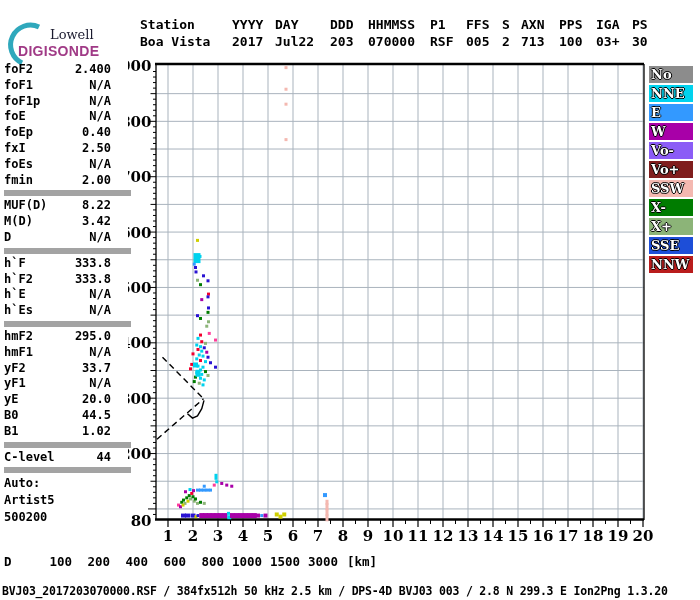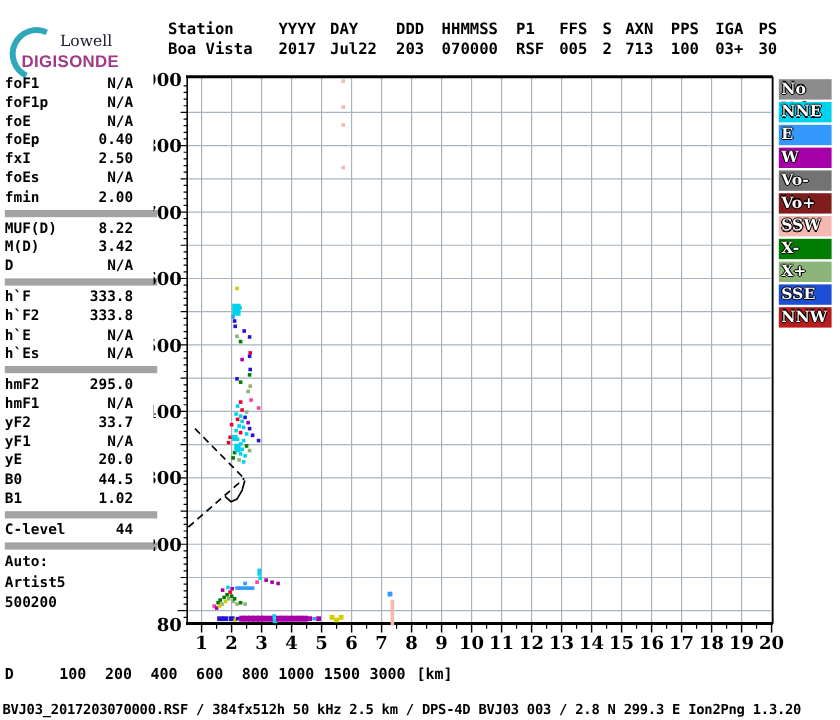--- a/index.html
+++ b/index.html
@@ -58,20 +58,24 @@
     <div class="logo-text2">DIGISONDE</div>
   </div>
 
   <div class="hdr">
     <span class="hdr-row" id="hdr-keys"><span class="hdr-cell" style="width: 92px;">Station</span><span class="hdr-cell" style="width: 43px;">YYYY</span><span class="hdr-cell" style="width: 55px;">DAY</span><span class="hdr-cell" style="width: 38px;">DDD</span><span class="hdr-cell" style="width: 62px;">HHMMSS</span><span class="hdr-cell" style="width: 36px;">P1</span><span class="hdr-cell" style="width: 36px;">FFS</span><span class="hdr-cell" style="width: 19px;">S</span><span class="hdr-cell" style="width: 38px;">AXN</span><span class="hdr-cell" style="width: 37px;">PPS</span><span class="hdr-cell" style="width: 36px;">IGA</span><span class="hdr-cell" style="width: 26px;">PS</span></span>
     <span class="hdr-row" id="hdr-vals"><span class="hdr-cell" style="width: 92px;">Boa Vista</span><span class="hdr-cell" style="width: 43px;">2017</span><span class="hdr-cell" style="width: 55px;">Jul22</span><span class="hdr-cell" style="width: 38px;">203</span><span class="hdr-cell" style="width: 62px;">070000</span><span class="hdr-cell" style="width: 36px;">RSF</span><span class="hdr-cell" style="width: 36px;">005</span><span class="hdr-cell" style="width: 19px;">2</span><span class="hdr-cell" style="width: 38px;">713</span><span class="hdr-cell" style="width: 37px;">100</span><span class="hdr-cell" style="width: 36px;">03+</span><span class="hdr-cell" style="width: 26px;">30</span></span>
   </div>
 
   <div class="lp" id="left-panel">
       <div class="lp-group">
+        <div class="lp-row">
+          <span>foF2</span>
+          <span>2.400</span>
+        </div>
         <div class="lp-row">
           <span>foF1</span>
           <span>N/A</span>
         </div>
         <div class="lp-row">
           <span>foF1p</span>
           <span>N/A</span>
         </div>
         <div class="lp-row">
           <span>foE</span>
@@ -512,21 +516,21 @@
       </div>
       <div class="legend-item" style="background: rgb(0, 210, 238);">
         <span>NNE</span>
       </div>
       <div class="legend-item" style="background: rgb(51, 153, 255);">
         <span>E</span>
       </div>
       <div class="legend-item" style="background: rgb(168, 0, 168);">
         <span>W</span>
       </div>
-      <div class="legend-item" style="background: #737373; text-decoration: underline;">
+      <div class="legend-item" style="background: #8b5cf6; text-decoration: underline;">
         <span>Vo-</span>
       </div>
       <div class="legend-item" style="background: #7f1d1d;">
         <span>Vo+</span>
       </div>
       <div class="legend-item" style="background: rgb(244, 184, 176);">
         <span>SSW</span>
       </div>
       <div class="legend-item" style="background: rgb(0, 124, 0);">
         <span>X-</span>

